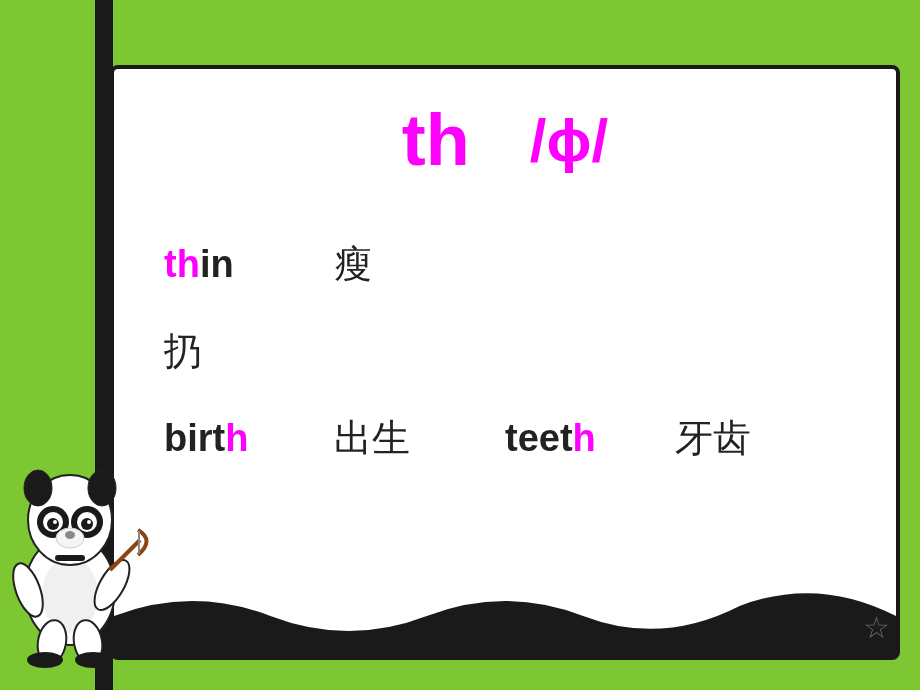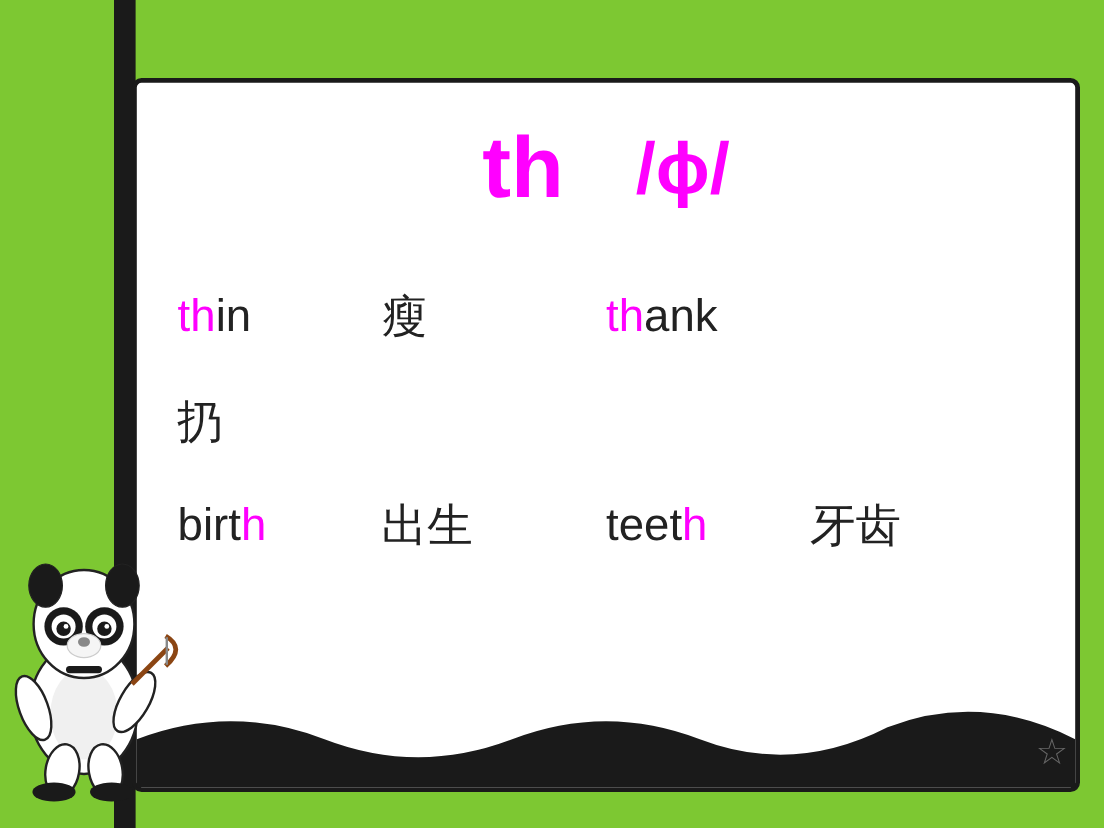--- a/index.html
+++ b/index.html
@@ -18,21 +18,21 @@
       top: 65px;
       left: 110px;
       right: 20px;
       bottom: 30px;
       background: white;
       border: 4px solid #1a1a1a;
       border-radius: 8px;
     }
 
     .content-area {
-      padding: 30px 34px;
+      padding: 30px 50px;
     }
 
     .title-row {
       display: flex;
       align-items: center;
       justify-content: center;
       gap: 60px;
       margin-bottom: 40px;
     }
 
@@ -57,21 +57,21 @@
 
     .word-row {
       display: flex;
       align-items: center;
       padding: 18px 0;
       gap: 50px;
     }
 
     .word-text {
       font-size: 38px;
-      font-weight: normal;
+      font-weight: bold;
       color: #222;
       min-width: 120px;
     }
 
     .word-text .highlight {
       color: magenta;
     }
 
     .word-meaning {
       font-size: 38px;
@@ -129,23 +129,20 @@
     <div class="words-grid">
 
       <div class="word-row">
         <span class="word-text">
           <span class="highlight">th</span>in
         </span>
         <span class="word-meaning">瘦</span>
       </div>
 
       <div class="word-row">
-        <span class="word-text">
-          <span class="highlight">th</span>ank
-        </span>
       </div>
 
       <div class="word-row">
         <span class="word-meaning">扔</span>
       </div>
 
       <div class="word-row">
       </div>
 
       <div class="word-row">

